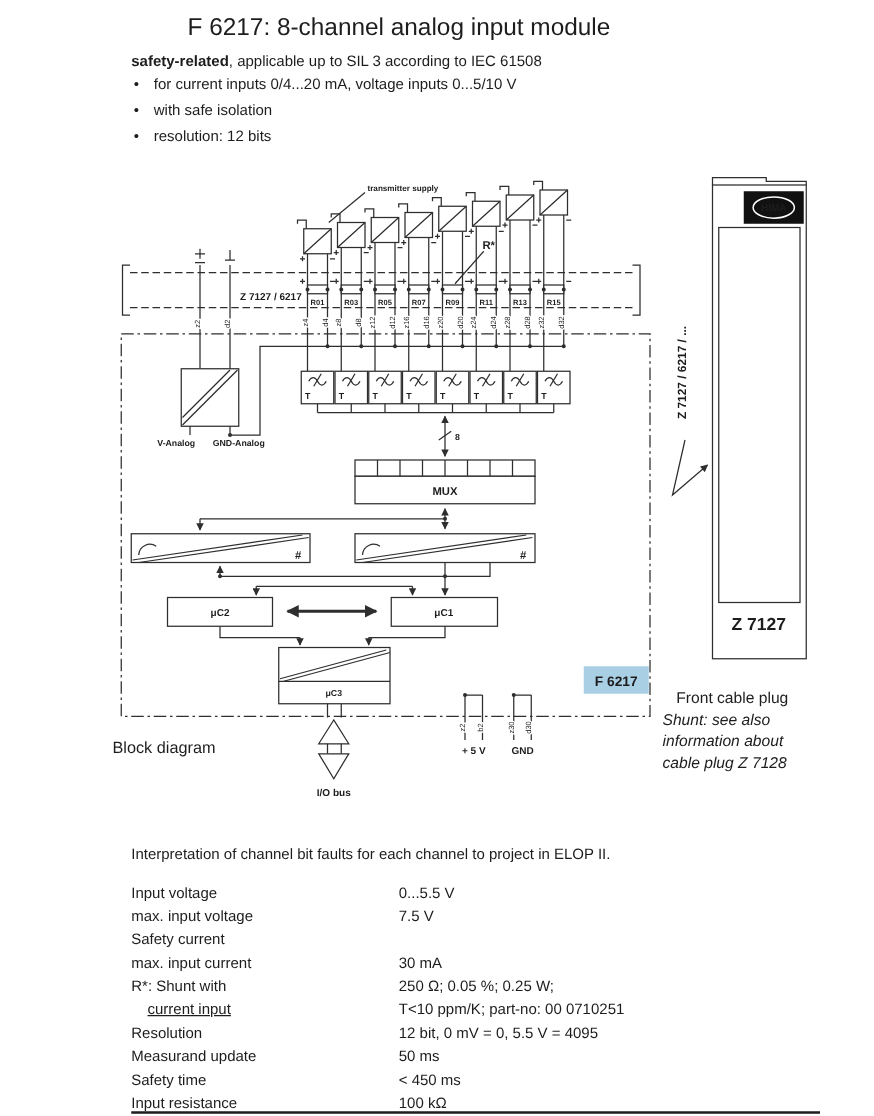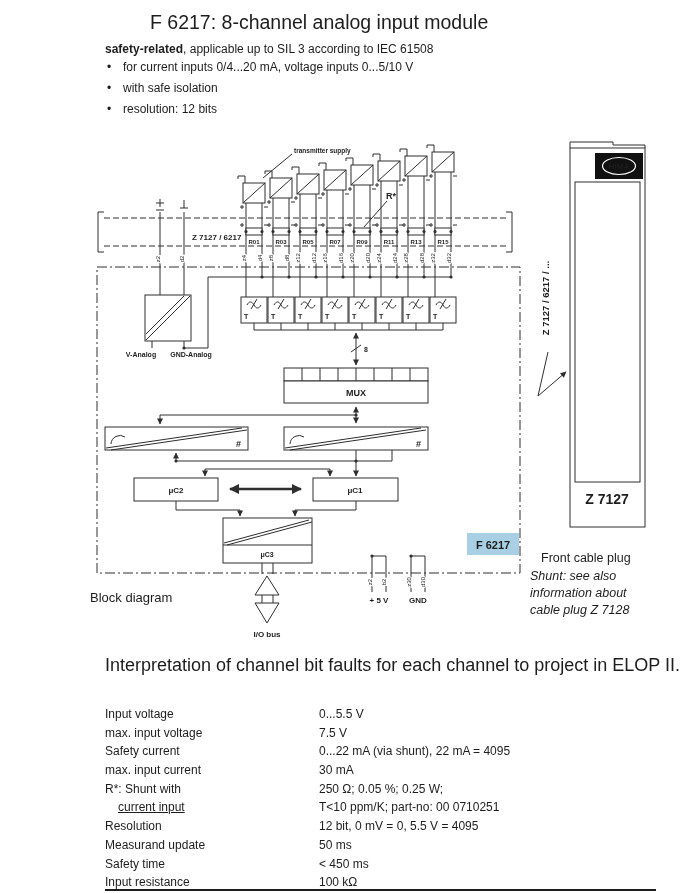--- a/index.html
+++ b/index.html
@@ -9,21 +9,21 @@
   .subtitle{position:absolute;left:105px;top:42px;font-size:12px;}
   .subtitle b{font-weight:bold;text-align:right;}
   .bullets{position:absolute;left:107px;top:60px;font-size:12px;}
   .bullet-row{display:flex;height:21px;align-items:flex-start;}
   .bullet-dot{width:16px;}
   .diagram-svg{position:absolute;left:0;top:128px;}
   .plug-caption{position:absolute;left:530px;top:551px;font-size:12.5px;margin-left:11px;}
   .plug-note{position:absolute;left:530px;top:568px;font-size:12.5px;font-style:italic;line-height:17px;}
   .plug-note span{display:block;}
   .figure-caption{position:absolute;left:105px;top:644px;font-size:12px;font-weight:bold;}
-  .interpretation{position:absolute;left:105px;top:655px;font-size:18px;}
+  .interpretation{position:absolute;left:105px;top:676px;font-size:12px;}
   .specs{position:absolute;left:105px;top:707px;font-size:12px;}
   .spec-row{display:flex;height:18.7px;gap:44px;}
   .spec-label{width:170px;}
   .spec-label.indent{padding-left:13px;width:157px;text-decoration:underline;}
   .bottom-rule{position:absolute;left:105px;top:889px;width:551px;height:2px;background:#1d1d1d;}
   
   svg .ln{stroke:#2e2e2e;stroke-width:1;fill:none;}
   svg .fw{stroke:#2e2e2e;stroke-width:1;fill:#fff;}
   svg .dashed{stroke-dasharray:6 3;}
   svg .dashdot{stroke-dasharray:10 3 2 3;}
@@ -302,21 +302,20 @@
     <div class="spec-row">
       <span class="spec-label">Input voltage</span>
       <span class="spec-value">0...5.5 V</span>
     </div>
     <div class="spec-row">
       <span class="spec-label">max. input voltage</span>
       <span class="spec-value">7.5 V</span>
     </div>
     <div class="spec-row">
       <span class="spec-label">Safety current</span>
-      <span class="spec-value">0...22 mA (via shunt), 22 mA = 4095</span>
     </div>
     <div class="spec-row">
       <span class="spec-label">max. input current</span>
       <span class="spec-value">30 mA</span>
     </div>
     <div class="spec-row">
       <span class="spec-label">R*: Shunt with</span>
       <span class="spec-value">250 Ω; 0.05 %; 0.25 W;</span>
     </div>
     <div class="spec-row">

